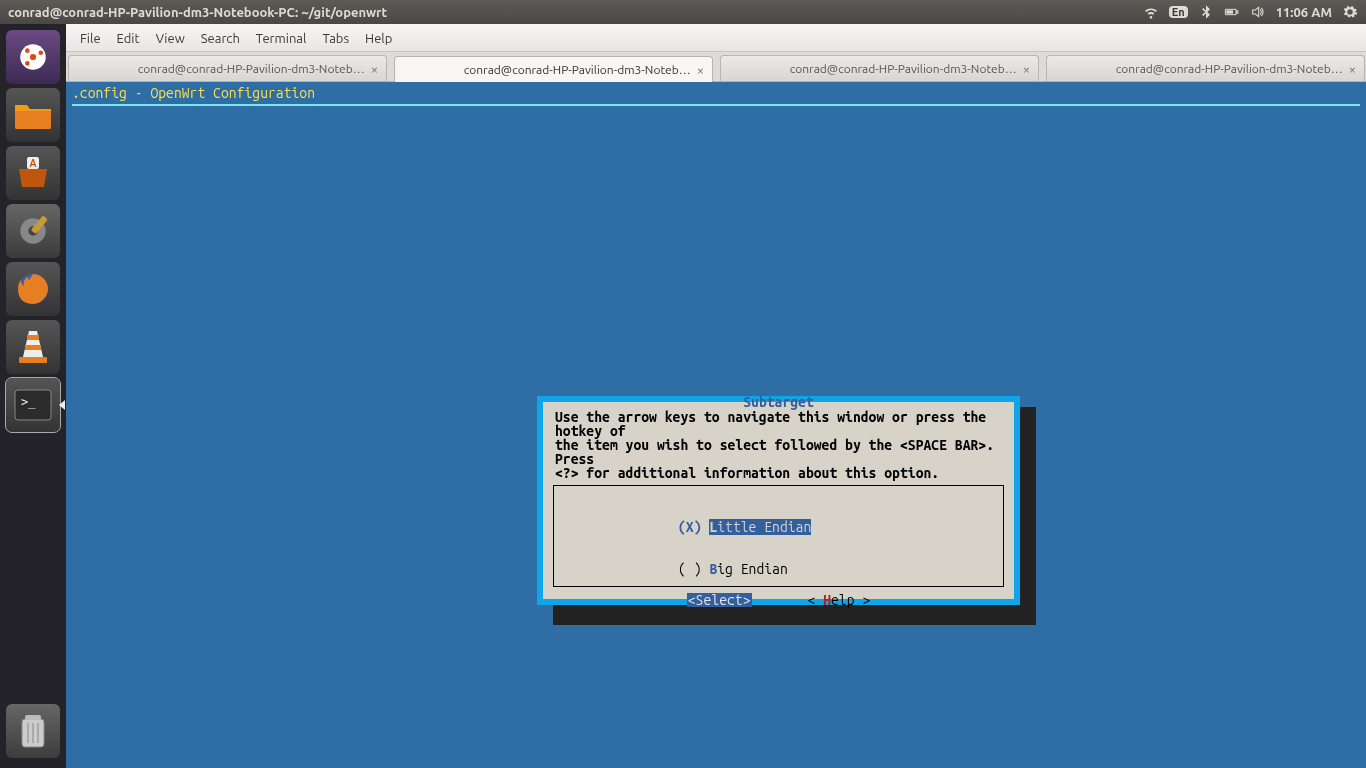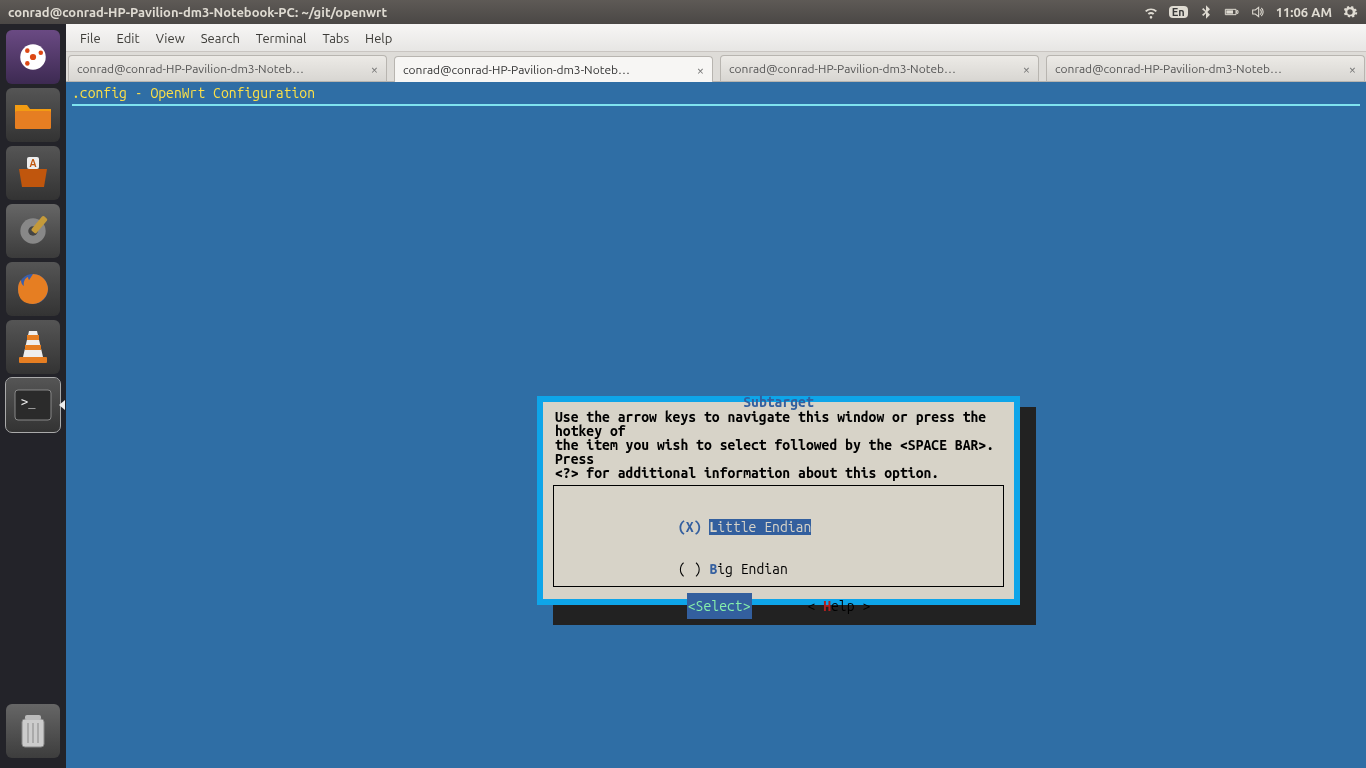--- a/index.html
+++ b/index.html
@@ -51,21 +51,21 @@
   }
   .menubar {
     height: 28px; background: linear-gradient(#f7f6f5,#e7e6e4);
     border-bottom:1px solid #c9c5c1;
     display:flex; align-items:center; padding: 0 6px; 
     font-size: 13px; color:#3c3b37;
   }
   .menubar .menu-item { padding: 2px 8px; border-radius:3px; cursor:default;}
   .tabbar {
     height: 30px; background:#dedcd8; border-bottom:1px solid #b8b5b0;
-    display:flex; align-items:flex-end; padding: 0 2px; gap:8px;
+    display:flex; align-items:flex-end; padding: 0 2px; gap:8px;text-align:right;
   }
   .tab {
     flex:1; max-width: 330px; height:26px;
     background: linear-gradient(#eceae6,#d8d6d2);
     border:1px solid #b8b5b0; border-bottom:none;
     border-radius: 4px 4px 0 0; margin-right:-1px;
     display:flex; align-items:center; padding: 0 8px;
     font-size:12px; color:#555; gap:6px; overflow:hidden;
   }
   .tab.active { background:#f7f6f4; color:#333; position:relative; top:1px; }
@@ -114,21 +114,21 @@
   .mc-frame .opt.selected-row .mark { color:#345f9f; font-weight:bold; }
   .mc-frame .opt.selected-row .label-bg {
     background:#335f9e; color:#d7d3c8;
   }
   .mc-buttons {
     text-align:center;
     font-family:"Ubuntu Mono",monospace; font-size:14px; line-height:14px;
     margin-top:6px;
   }
   .mc-buttons .btn { display:inline-block; }
-  .mc-buttons .btn.sel { background:#335f9e; color:#86efac; padding:6px 1px;}
+  .mc-buttons .btn.sel { background:#335f9e; color:#e5e5e5; padding:0 1px;}
   .mc-buttons .hot-btn { color:#b02020; font-weight:bold; }
   .mc-buttons .spacer { display:inline-block; width:56px; }
 </style>
 </head>
 <body>
 
 <div class="top-panel">
   <div class="title">conrad@conrad-HP-Pavilion-dm3-Notebook-PC: ~/git/openwrt</div>
   <div class="indicator">
     <svg viewBox="0 0 24 24">

